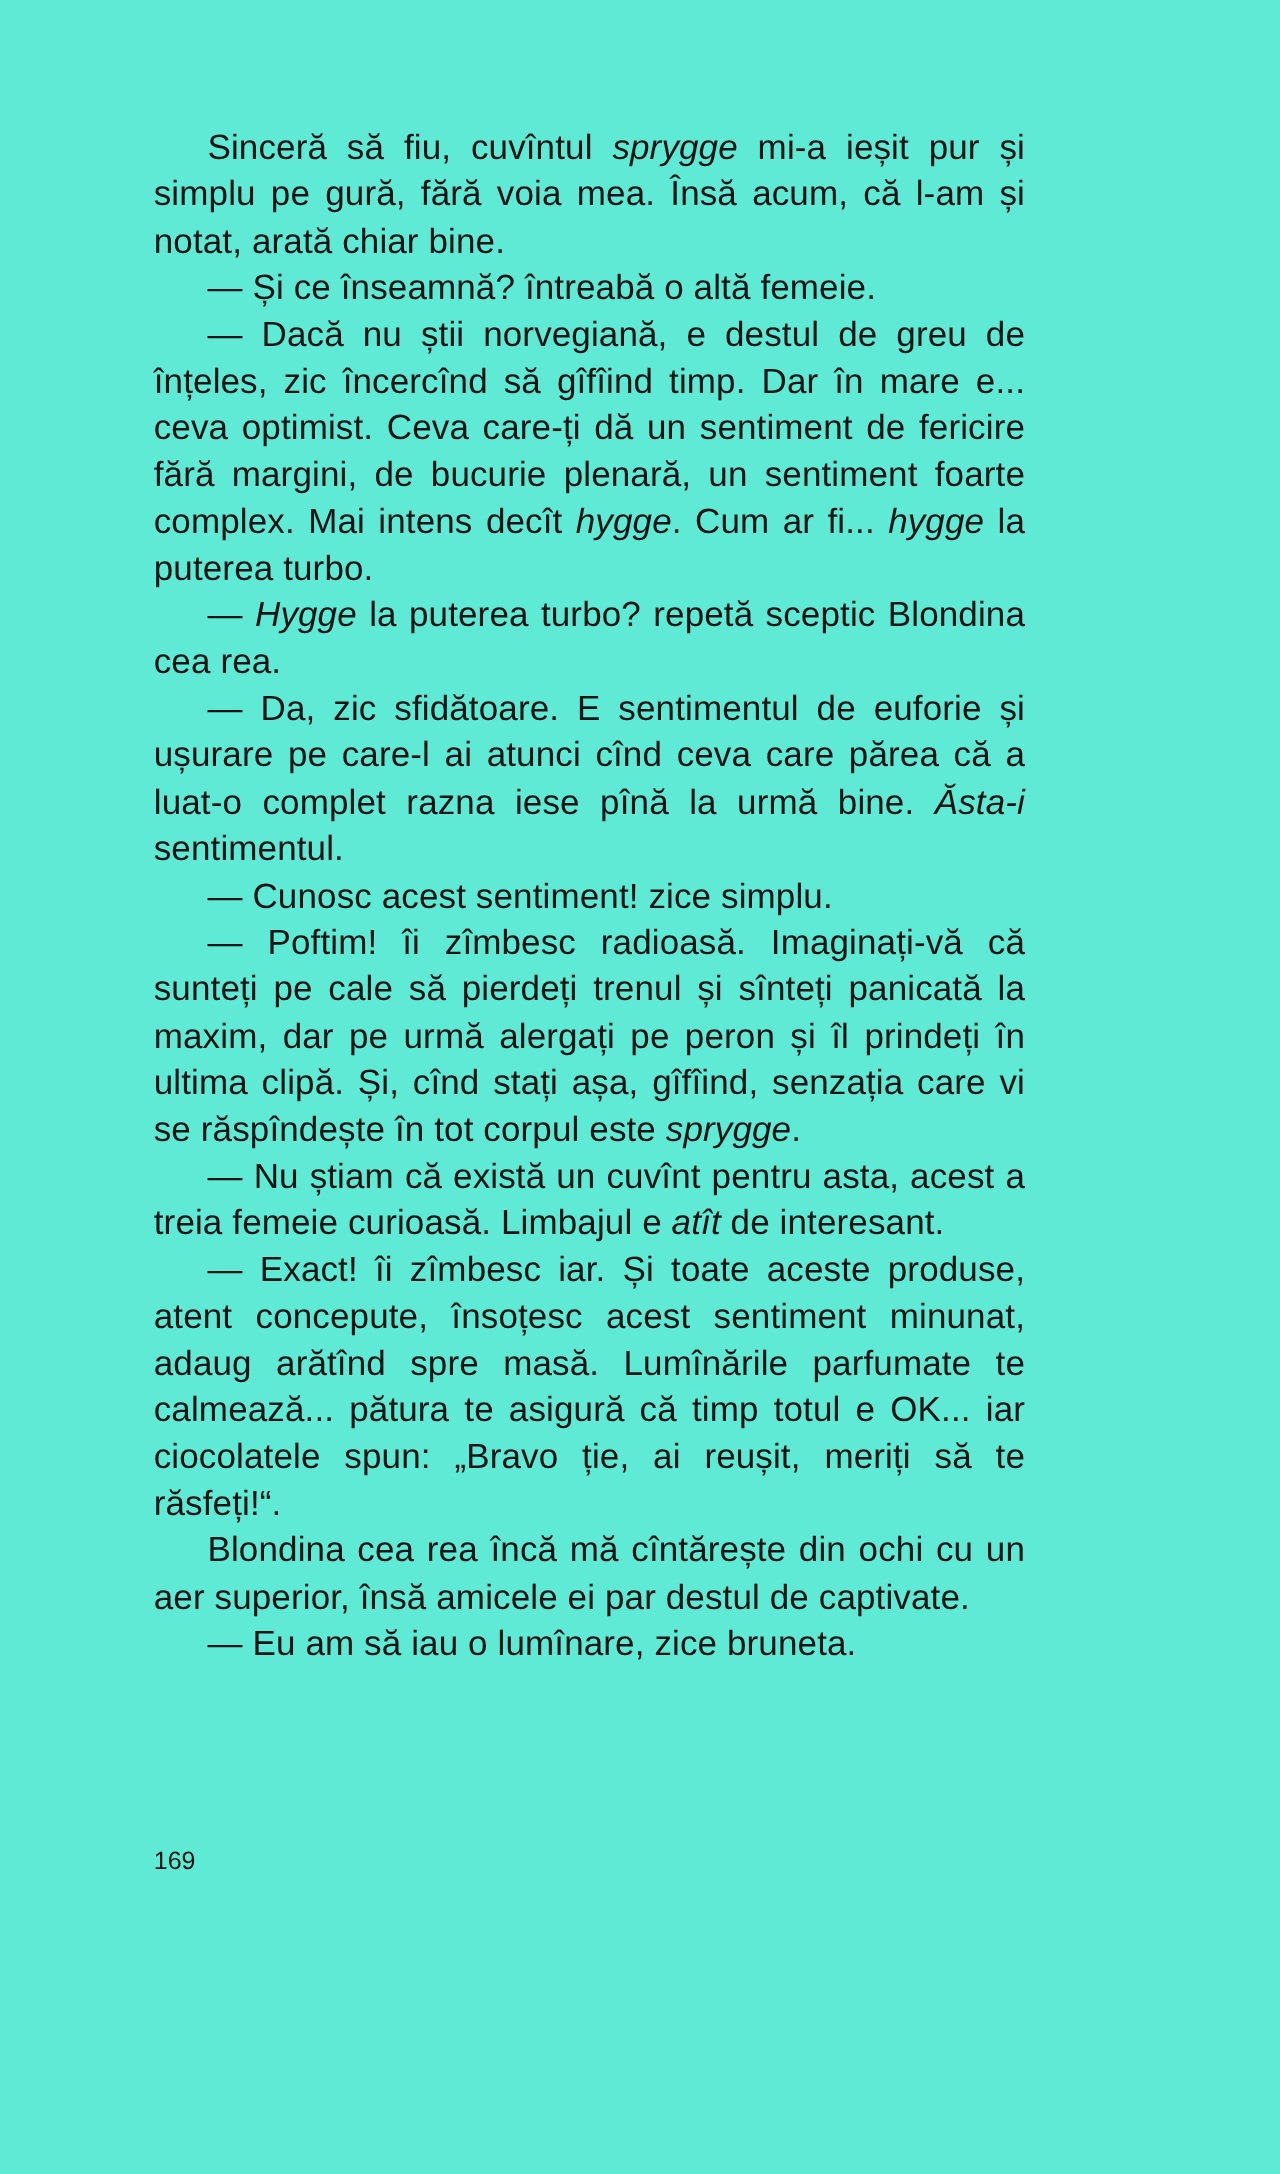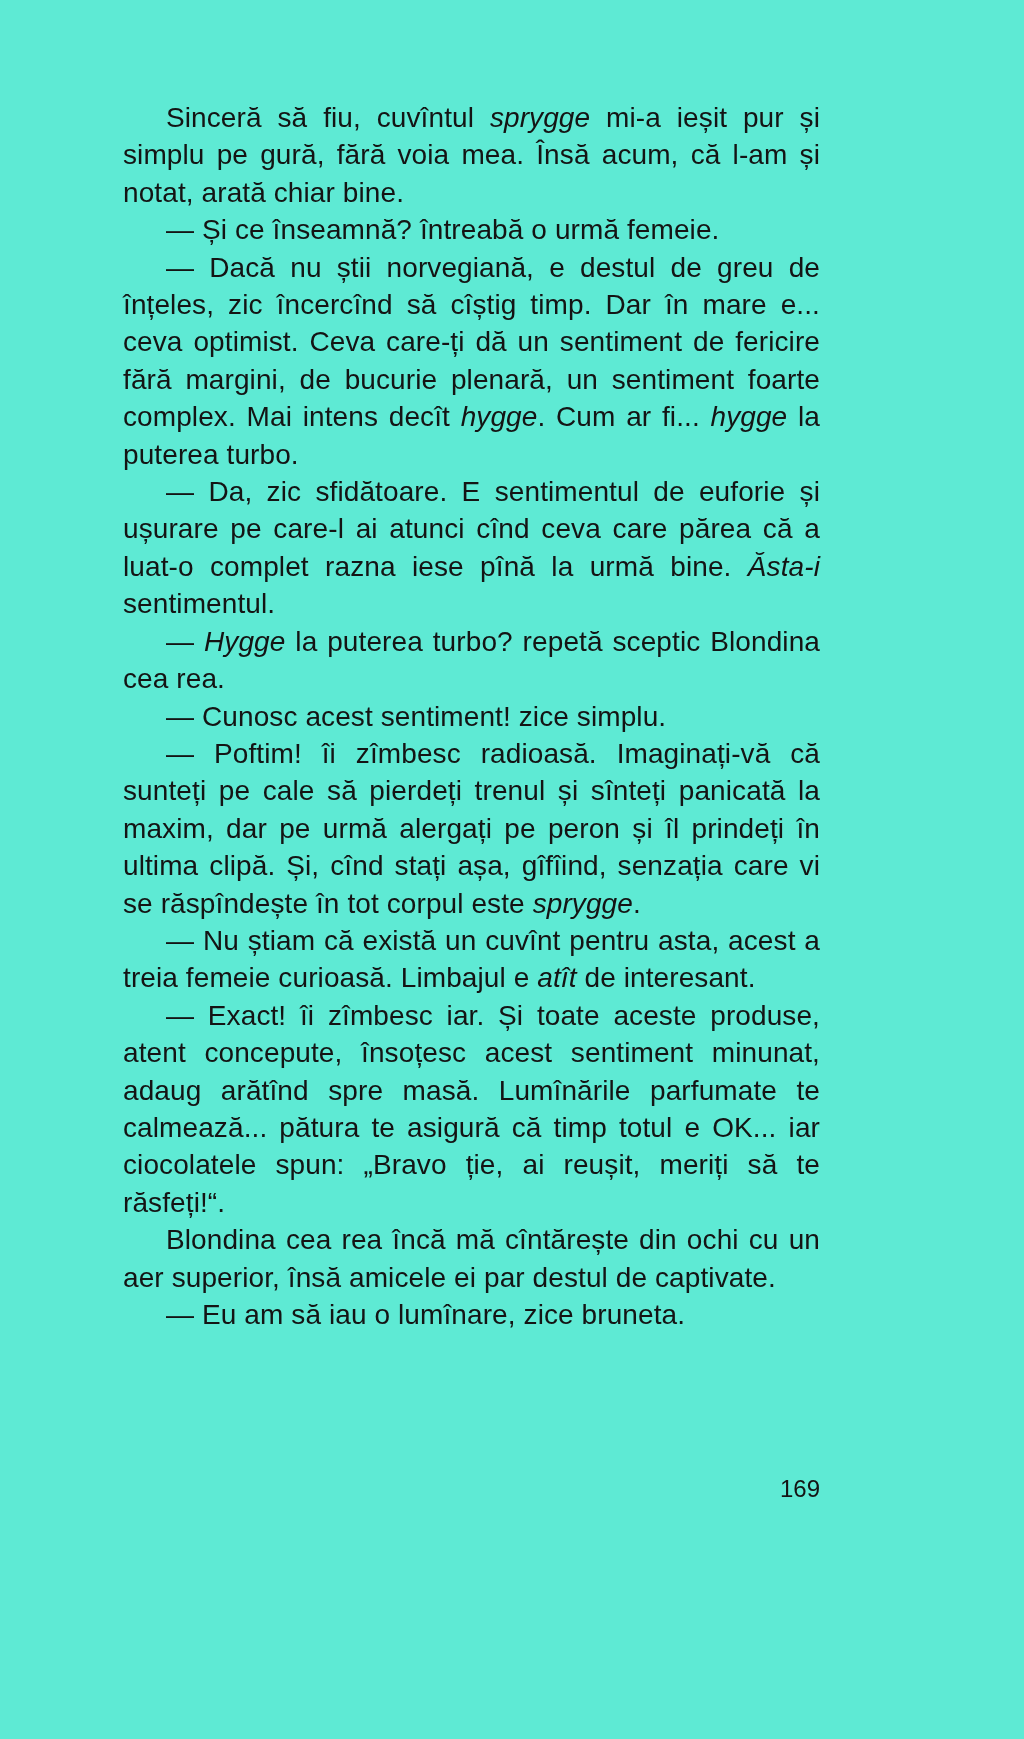--- a/index.html
+++ b/index.html
@@ -32,35 +32,34 @@
     text-indent: 43px;
   }
   .it {
     font-style: italic;
   }
   .page-number {
     position: absolute;
     left: 123px;
     top: 1472px;
     width: 697px;
-    text-align: right;
-    font-size: 24px;
+    font-size: 20px;
     line-height: 34px;
   }
 </style>
 </head>
 <body>
 
 <div class="page">
   <div class="text-block">
       <p><span>Sinceră să fiu, cuvîntul </span><span class="it">sprygge</span><span> mi-a ieșit pur și simplu pe gură, fără voia mea. Însă acum, că l-am și notat, arată chiar bine.</span></p>
-      <p><span>— Și ce înseamnă? întreabă o urmă femeie.</span></p>
-      <p><span>— Dacă nu știi norvegiană, e destul de greu de înțeles, zic încercînd să cîștig timp. Dar în mare e... ceva optimist. Ceva care-ți dă un sentiment de fericire fără margini, de bucurie plenară, un sentiment foarte complex. Mai intens decît </span><span class="it">hygge</span><span>. Cum ar fi... </span><span class="it">hygge</span><span> la puterea turbo.</span></p>
+      <p><span>— Și ce înseamnă? întreabă o altă femeie.</span></p>
+      <p><span>— Dacă nu știi norvegiană, e destul de greu de înțeles, zic încercînd să gîfîind timp. Dar în mare e... ceva optimist. Ceva care-ți dă un sentiment de fericire fără margini, de bucurie plenară, un sentiment foarte complex. Mai intens decît </span><span class="it">hygge</span><span>. Cum ar fi... </span><span class="it">hygge</span><span> la puterea turbo.</span></p>
+      <p><span>— </span><span class="it">Hygge</span><span> la puterea turbo? repetă sceptic Blondina cea rea.</span></p>
       <p><span>— Da, zic sfidătoare. E sentimentul de euforie și ușurare pe care-l ai atunci cînd ceva care părea că a luat-o complet razna iese pînă la urmă bine. </span><span class="it">Ăsta-i</span><span> sentimentul.</span></p>
-      <p><span>— </span><span class="it">Hygge</span><span> la puterea turbo? repetă sceptic Blondina cea rea.</span></p>
       <p><span>— Cunosc acest sentiment! zice simplu.</span></p>
       <p><span>— Poftim! îi zîmbesc radioasă. Imaginați-vă că sunteți pe cale să pierdeți trenul și sînteți panicată la maxim, dar pe urmă alergați pe peron și îl prindeți în ultima clipă. Și, cînd stați așa, gîfîind, senzația care vi se răspîndește în tot corpul este </span><span class="it">sprygge</span><span>.</span></p>
       <p><span>— Nu știam că există un cuvînt pentru asta, acest a treia femeie curioasă. Limbajul e </span><span class="it">atît</span><span> de interesant.</span></p>
       <p><span>— Exact! îi zîmbesc iar. Și toate aceste produse, atent concepute, însoțesc acest sentiment minunat, adaug arătînd spre masă. Lumînările parfumate te calmează... pătura te asigură că timp totul e OK... iar ciocolatele spun: „Bravo ție, ai reușit, meriți să te răsfeți!“.</span></p>
       <p><span>Blondina cea rea încă mă cîntărește din ochi cu un aer superior, însă amicele ei par destul de captivate.</span></p>
       <p><span>— Eu am să iau o lumînare, zice bruneta.</span></p>
     </div>
   <div class="page-number">169</div>
 </div>
 

